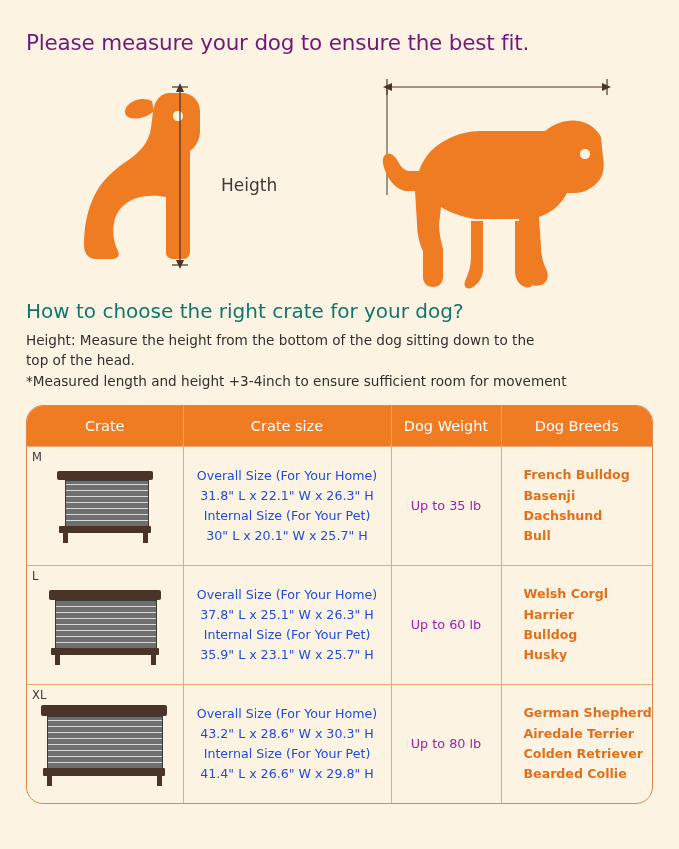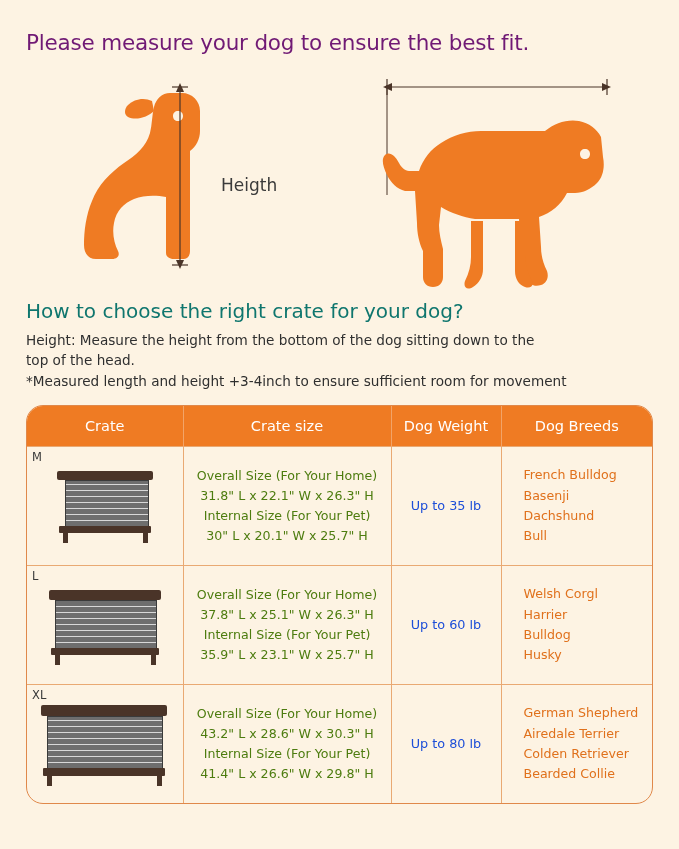--- a/index.html
+++ b/index.html
@@ -91,49 +91,49 @@
     text-align: center;
     border-right: 1px solid #f2a468;
   }
   th:last-child { border-right: none; }
   td {
     border-top: 1px solid #e9a973;
     border-right: 1px solid #e9a973;
     vertical-align: middle;
     padding: 0;
   }
-  td:last-child { border-right: none; }
+  td:last-child { border-right: none; font-weight: bold; }
 
   .col-crate  { width: 156px; }
   .col-size   { width: 208px; }
   .col-weight { width: 110px; }
   .col-breeds { width: auto; }
 
   .crate-cell {
     position: relative;
     height: 118px;
     text-align: center;
   }
   .size-tag {
     position: absolute;
     left: 5px;
     top: 3px;
     font-size: 11.5px;
     color: #3a3a3a;
   }
   .size-cell {
     text-align: center;
-    color: #4d7c0f;
+    color: #1d4ed8;
     font-size: 12.6px;
     line-height: 1.58;
     padding: 6px 4px;
   }
   .weight-cell {
     text-align: center;
-    color: #1d4ed8;
+    color: #a21caf;
     font-size: 12.8px;
   }
   .breeds-cell {
     color: #e0711c;
     font-size: 12.6px;
     line-height: 1.62;
     padding: 6px 0 6px 22px;
   }
 
   

